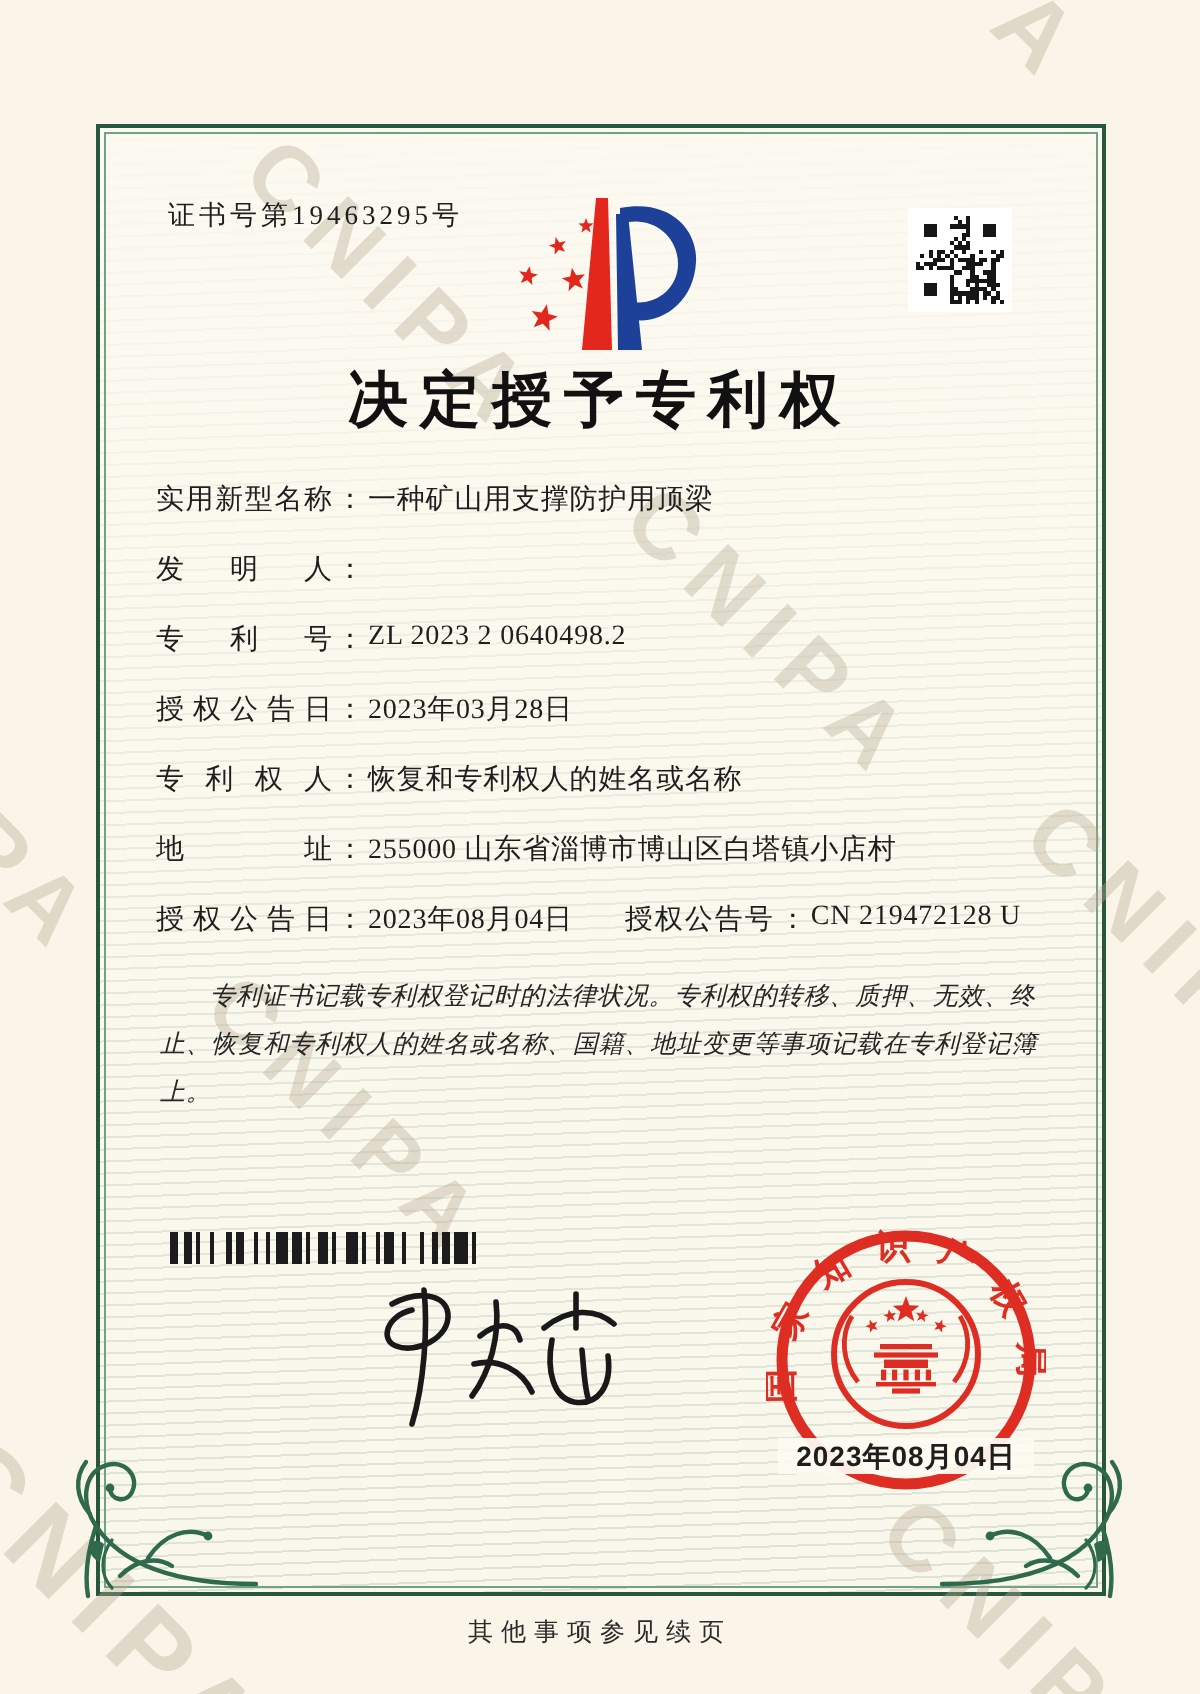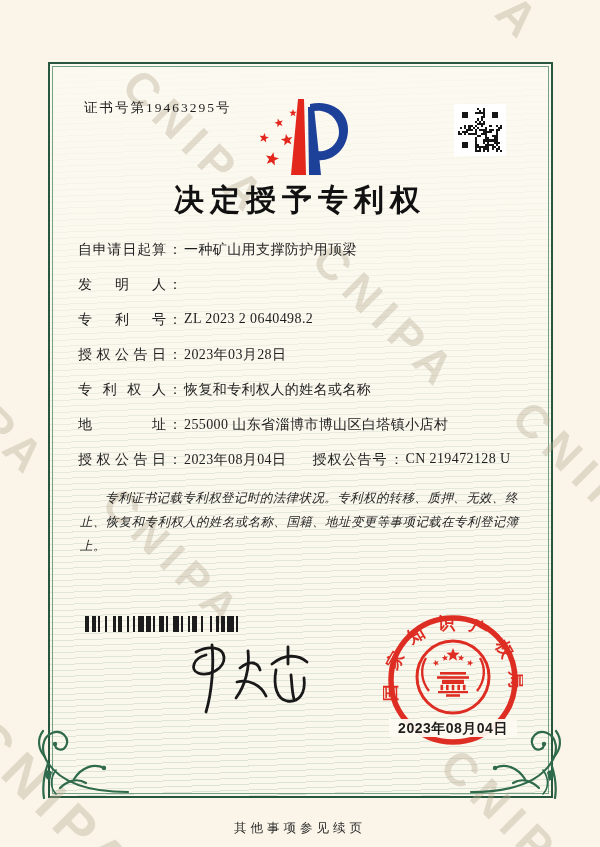--- a/index.html
+++ b/index.html
@@ -45,21 +45,21 @@
   .paras p{margin:0;text-indent:2em;}
   .barcode{position:absolute;left:85px;top:616px;width:158px;height:16px;display:flex;align-items:stretch;}
   .barcode span{display:block;height:100%;}
   .signer{position:absolute;left:86px;top:667px;
           font-family:"Liberation Sans","DejaVu Sans",sans-serif;
           font-size:14.5px;font-weight:600;line-height:1.75;color:#222;}
   .sig-svg{position:absolute;left:178px;top:642px;}
   .seal{position:absolute;left:383px;top:610px;opacity:.94;}
   .page-ind{position:absolute;left:48px;top:770px;width:503px;text-align:center;font-size:11.5px;letter-spacing:1px;color:#333;}
   .cont-note{position:absolute;left:0;top:808px;width:100%;text-align:center;
-             font-size:12.5px;letter-spacing:4px;color:#2a2a2a;margin-top:12px;}
+             font-size:12.5px;letter-spacing:4px;color:#2a2a2a;}
   .ornament{position:absolute;z-index:4;}
   .ornament.right{transform:scaleX(-1);}
 </style>
 </head>
 <body>
 
 <div class="page">
 
   <div class="frame"></div>
 
@@ -246,21 +246,21 @@
           <rect x="14" y="20" width="1" height="1" fill="#161616"></rect>
           <rect x="18" y="20" width="1" height="1" fill="#161616"></rect>
           <rect x="20" y="20" width="1" height="1" fill="#161616"></rect>
         </svg>
     </div>
 
     <div class="title">决定授予专利权</div>
 
     <div class="fields">
       <div class="f-row">
-        <span class="f-label">自申请日起算</span>
+        <span class="f-label">实用新型名称</span>
         <span class="f-colon">：</span>
         <span class="f-value">一种矿山用支撑防护用顶梁</span>
       </div>
       <div class="f-row">
         <span class="f-label">发明人</span>
         <span class="f-colon">：</span>
       </div>
       <div class="f-row">
         <span class="f-label">专利号</span>
         <span class="f-colon">：</span>

